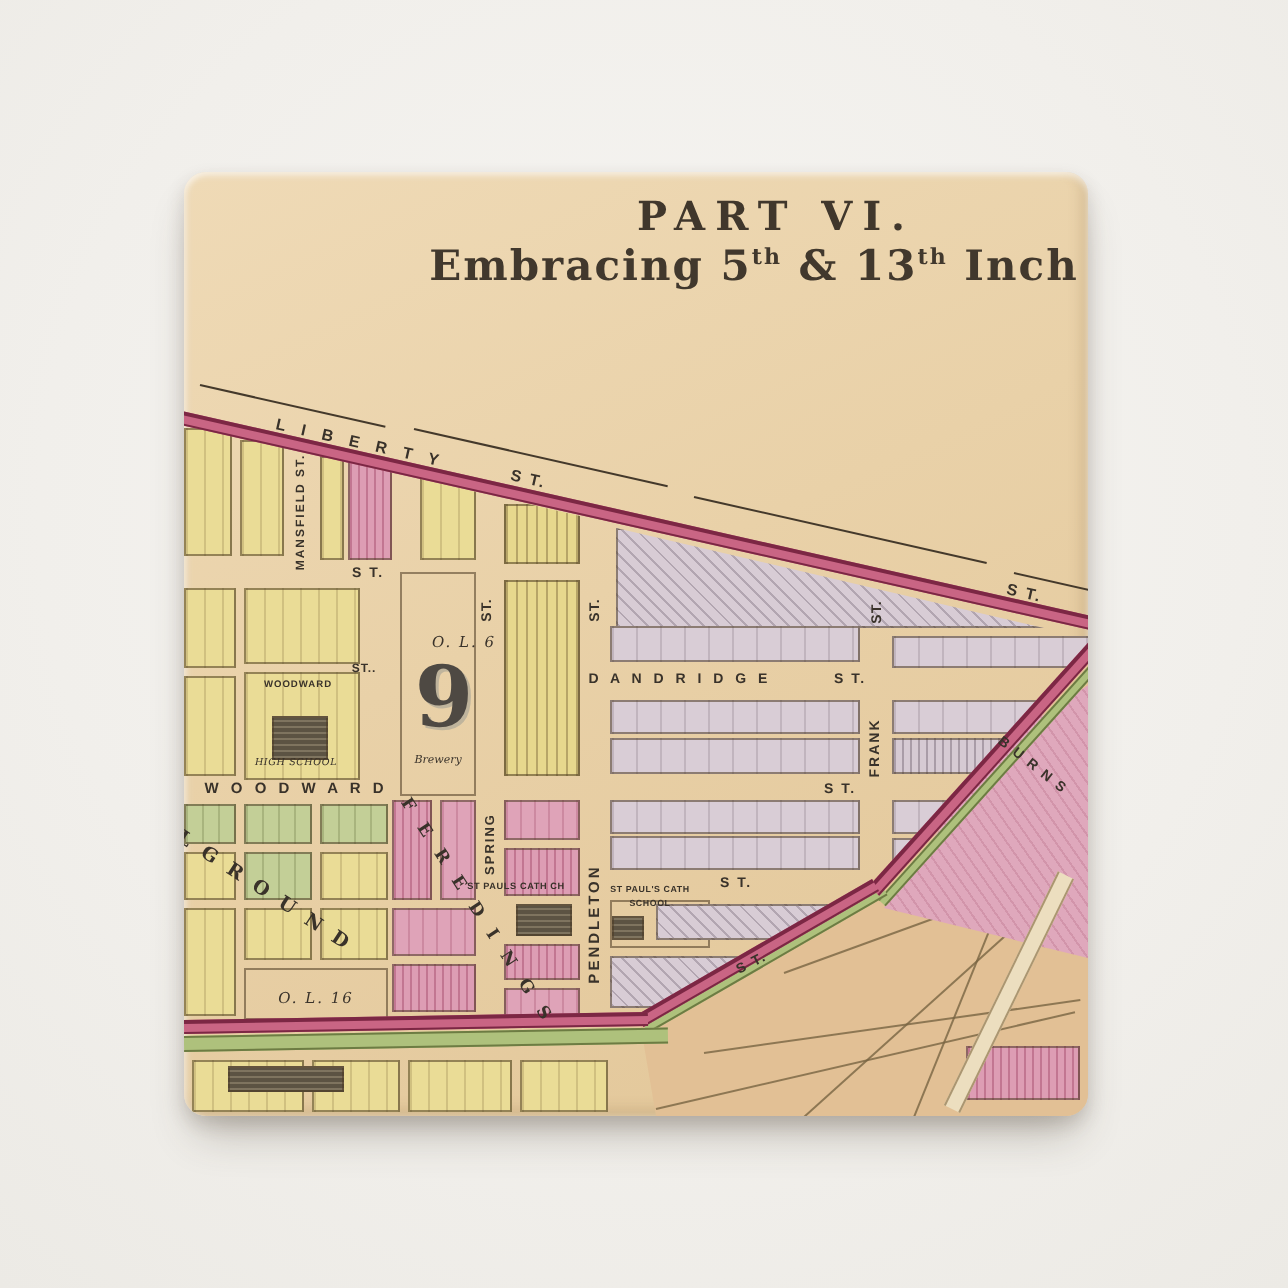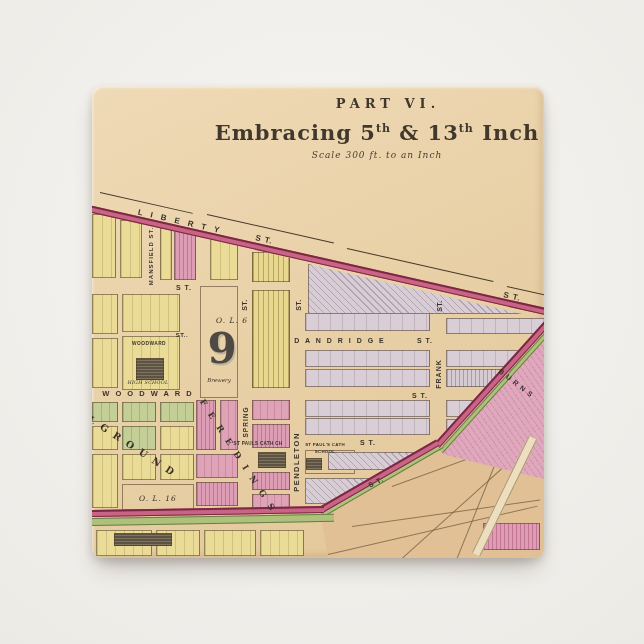--- a/index.html
+++ b/index.html
@@ -16,21 +16,21 @@
     box-shadow:
       0 14px 22px -6px rgba(70,58,44,.30),
       0 4px 9px rgba(70,58,44,.18),
       inset 0 2px 3px rgba(255,255,255,.55),
       inset 2px 0 3px rgba(255,255,255,.30),
       inset -3px -3px 7px rgba(130,100,60,.22);
   }
   #map{position:absolute;inset:0;}
   
   .t1{position:absolute;left:140px;right:0;top:10px;text-align:center;
-      font-family:"DejaVu Serif",serif;font-weight:700;font-size:13px;
+      font-family:"DejaVu Serif",serif;font-weight:700;font-size:20px;
       letter-spacing:5px;color:#40372c;}
   .t2{position:absolute;left:118px;right:0;top:34px;text-align:center;
       font-family:"DejaVu Serif",serif;font-weight:600;font-size:21px;
       letter-spacing:1px;color:#41382d;}
   .t2 sup{font-size:11px;}
   .t3{position:absolute;left:118px;right:0;top:64px;text-align:center;
       font-family:"DejaVu Serif",serif;font-style:italic;font-size:9px;
       letter-spacing:1px;color:#4a4134;}
   
   #blocks{position:absolute;inset:0;
@@ -68,21 +68,20 @@
   .lb-it{font-family:"DejaVu Serif",serif;font-style:italic;}
   .lb-ward{font-family:"DejaVu Serif",serif;font-weight:700;color:#4e4943;text-shadow:1.5px 1.5px 0 #bfb49c;}
 </style>
 </head>
 <body>
 
 <div id="pin">
   <div id="map">
     <div class="t1">PART VI.</div>
     <div class="t2"><span>Embracing 5</span><sup>th</sup><span> &amp; 13</span><sup>th</sup><span> Inch</span></div>
-    <div class="t3">Scale 300 ft. to an Inch</div>
 
     <div id="blocks">
         <div class="blk y" style="left: 0px; top: 128px; width: 24px; height: 64px;"></div>
         <div class="blk y" style="left: 28px; top: 134px; width: 22px; height: 58px;"></div>
         <div class="blk y" style="left: 68px; top: 142px; width: 12px; height: 52px;"></div>
         <div class="blk ph" style="left: 82px; top: 142px; width: 22px; height: 52px;"></div>
         <div class="blk y" style="left: 118px; top: 150px; width: 28px; height: 44px;"></div>
         <div class="blk ys" style="left: 160px; top: 166px; width: 38px; height: 30px;"></div>
         <div class="blk y" style="left: 0px; top: 208px; width: 26px; height: 40px;"></div>
         <div class="blk y" style="left: 30px; top: 208px; width: 58px; height: 38px;"></div>

